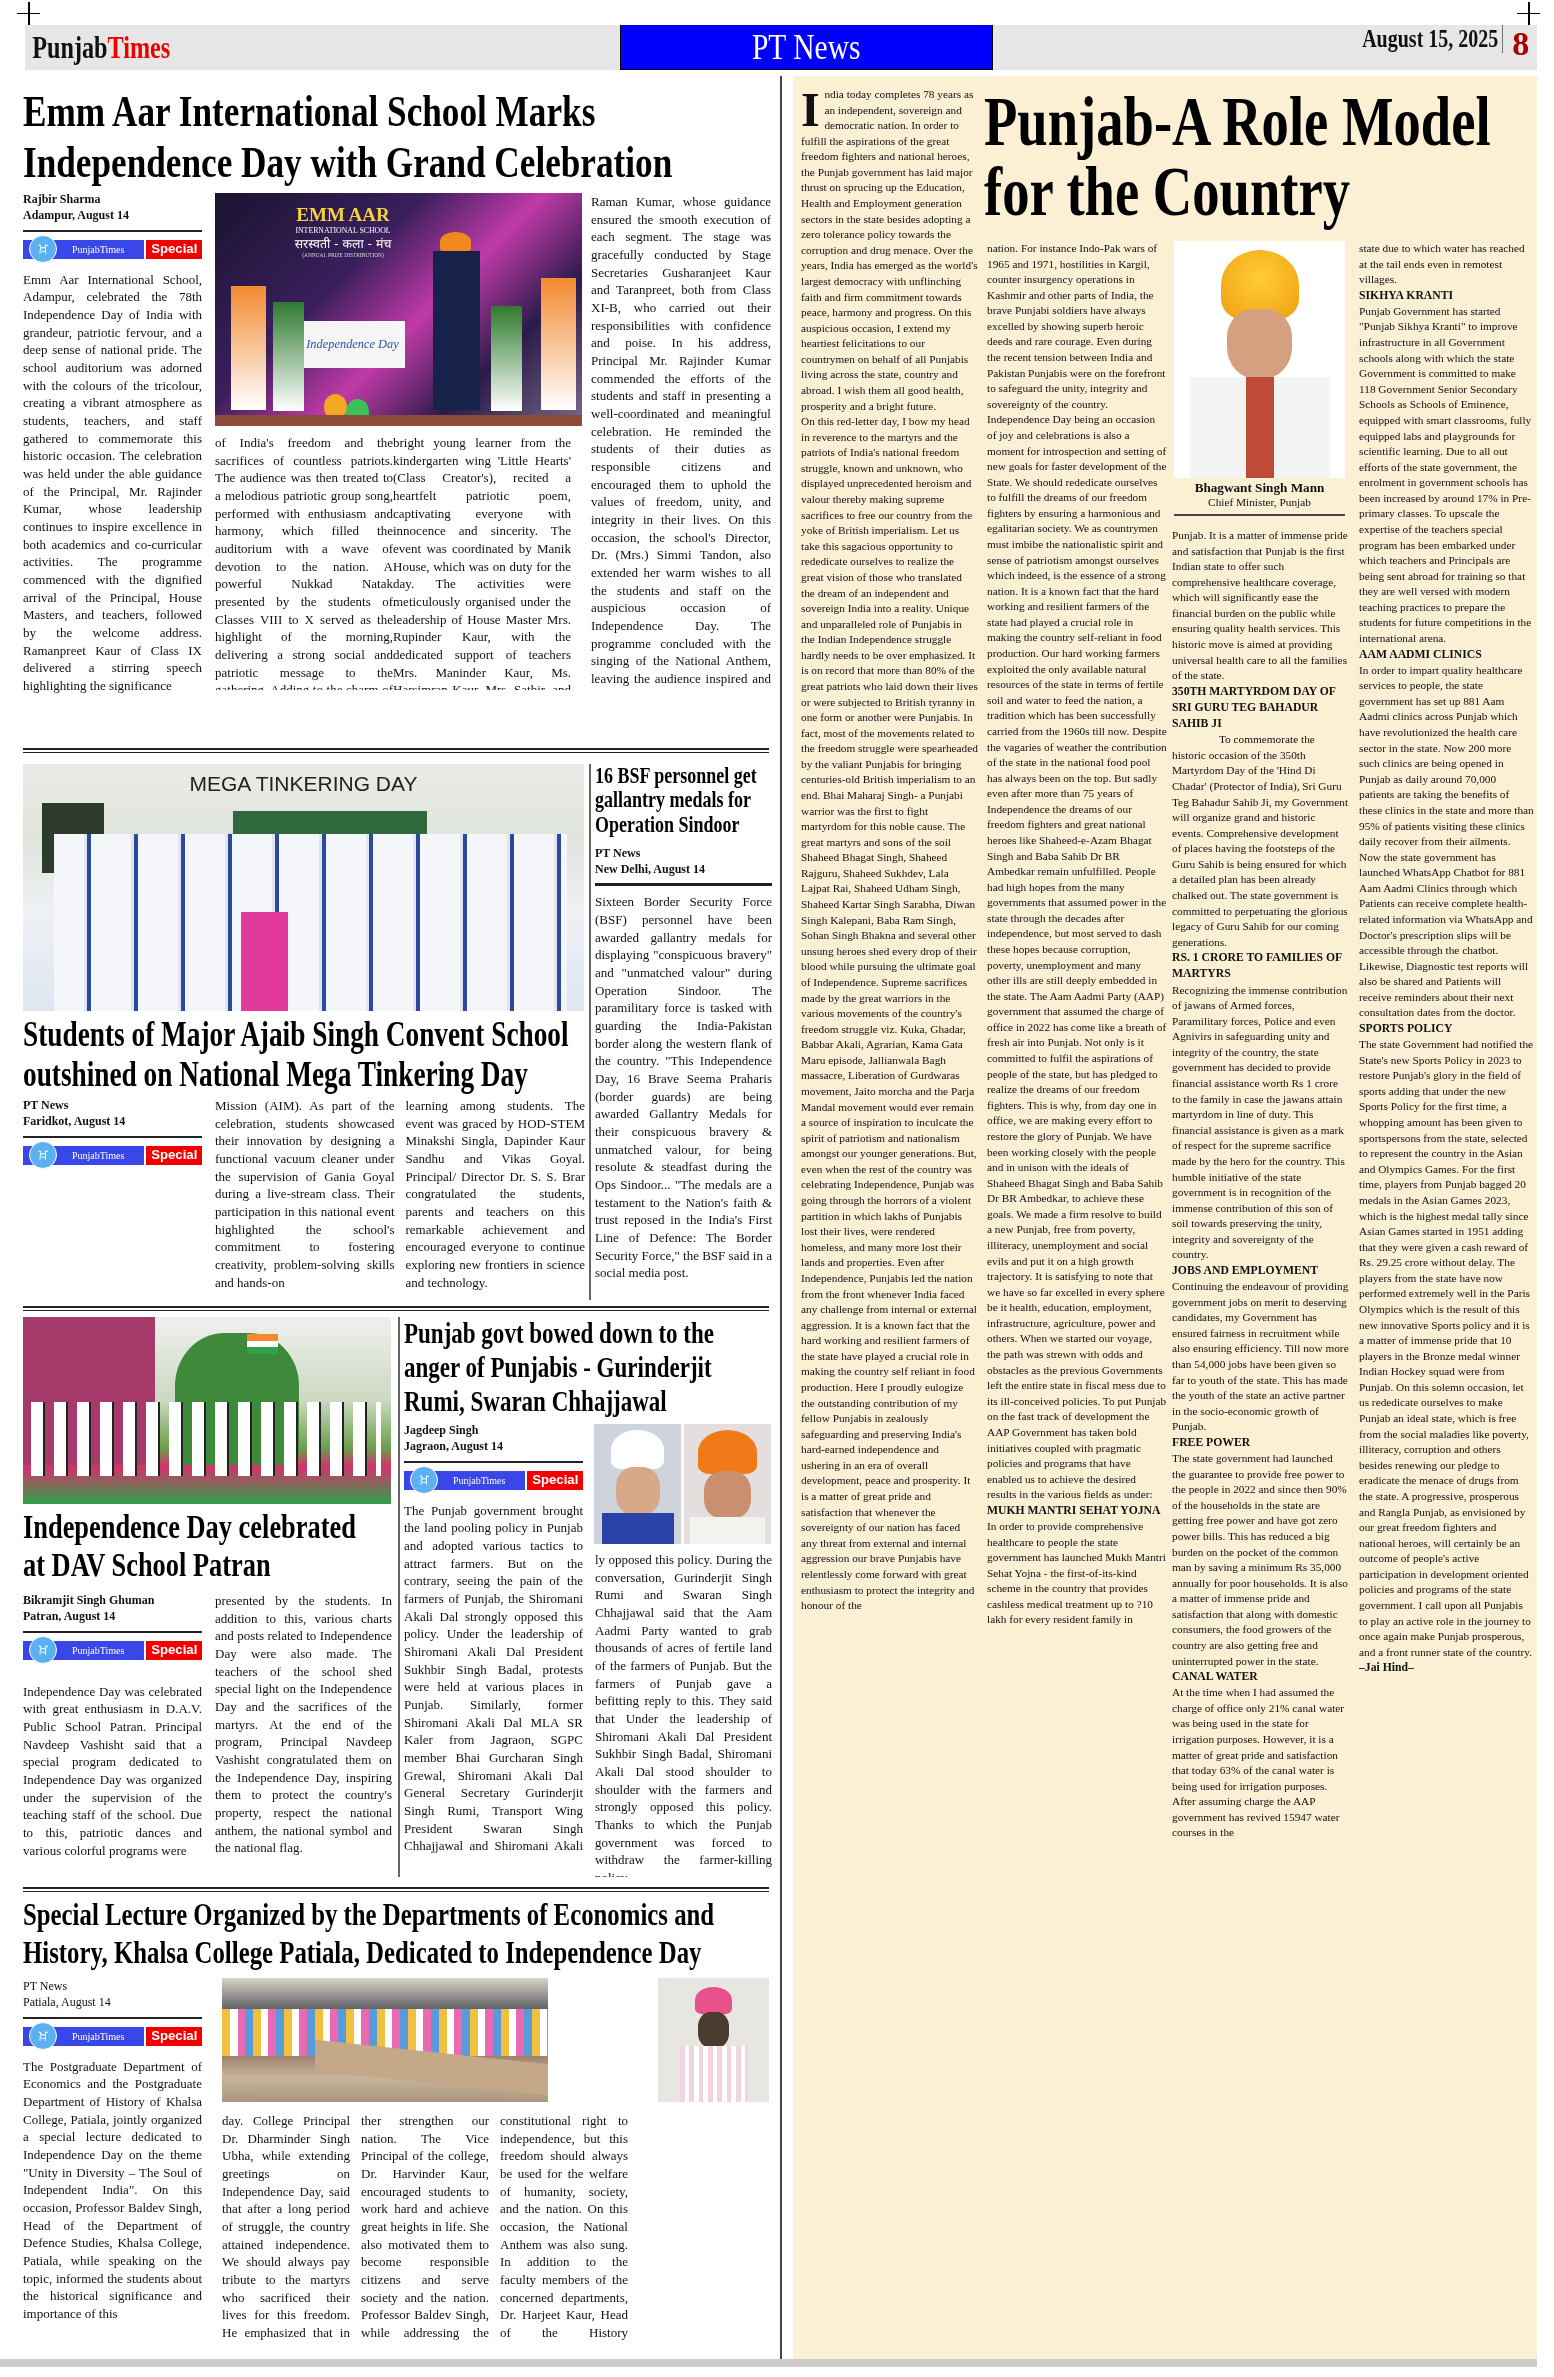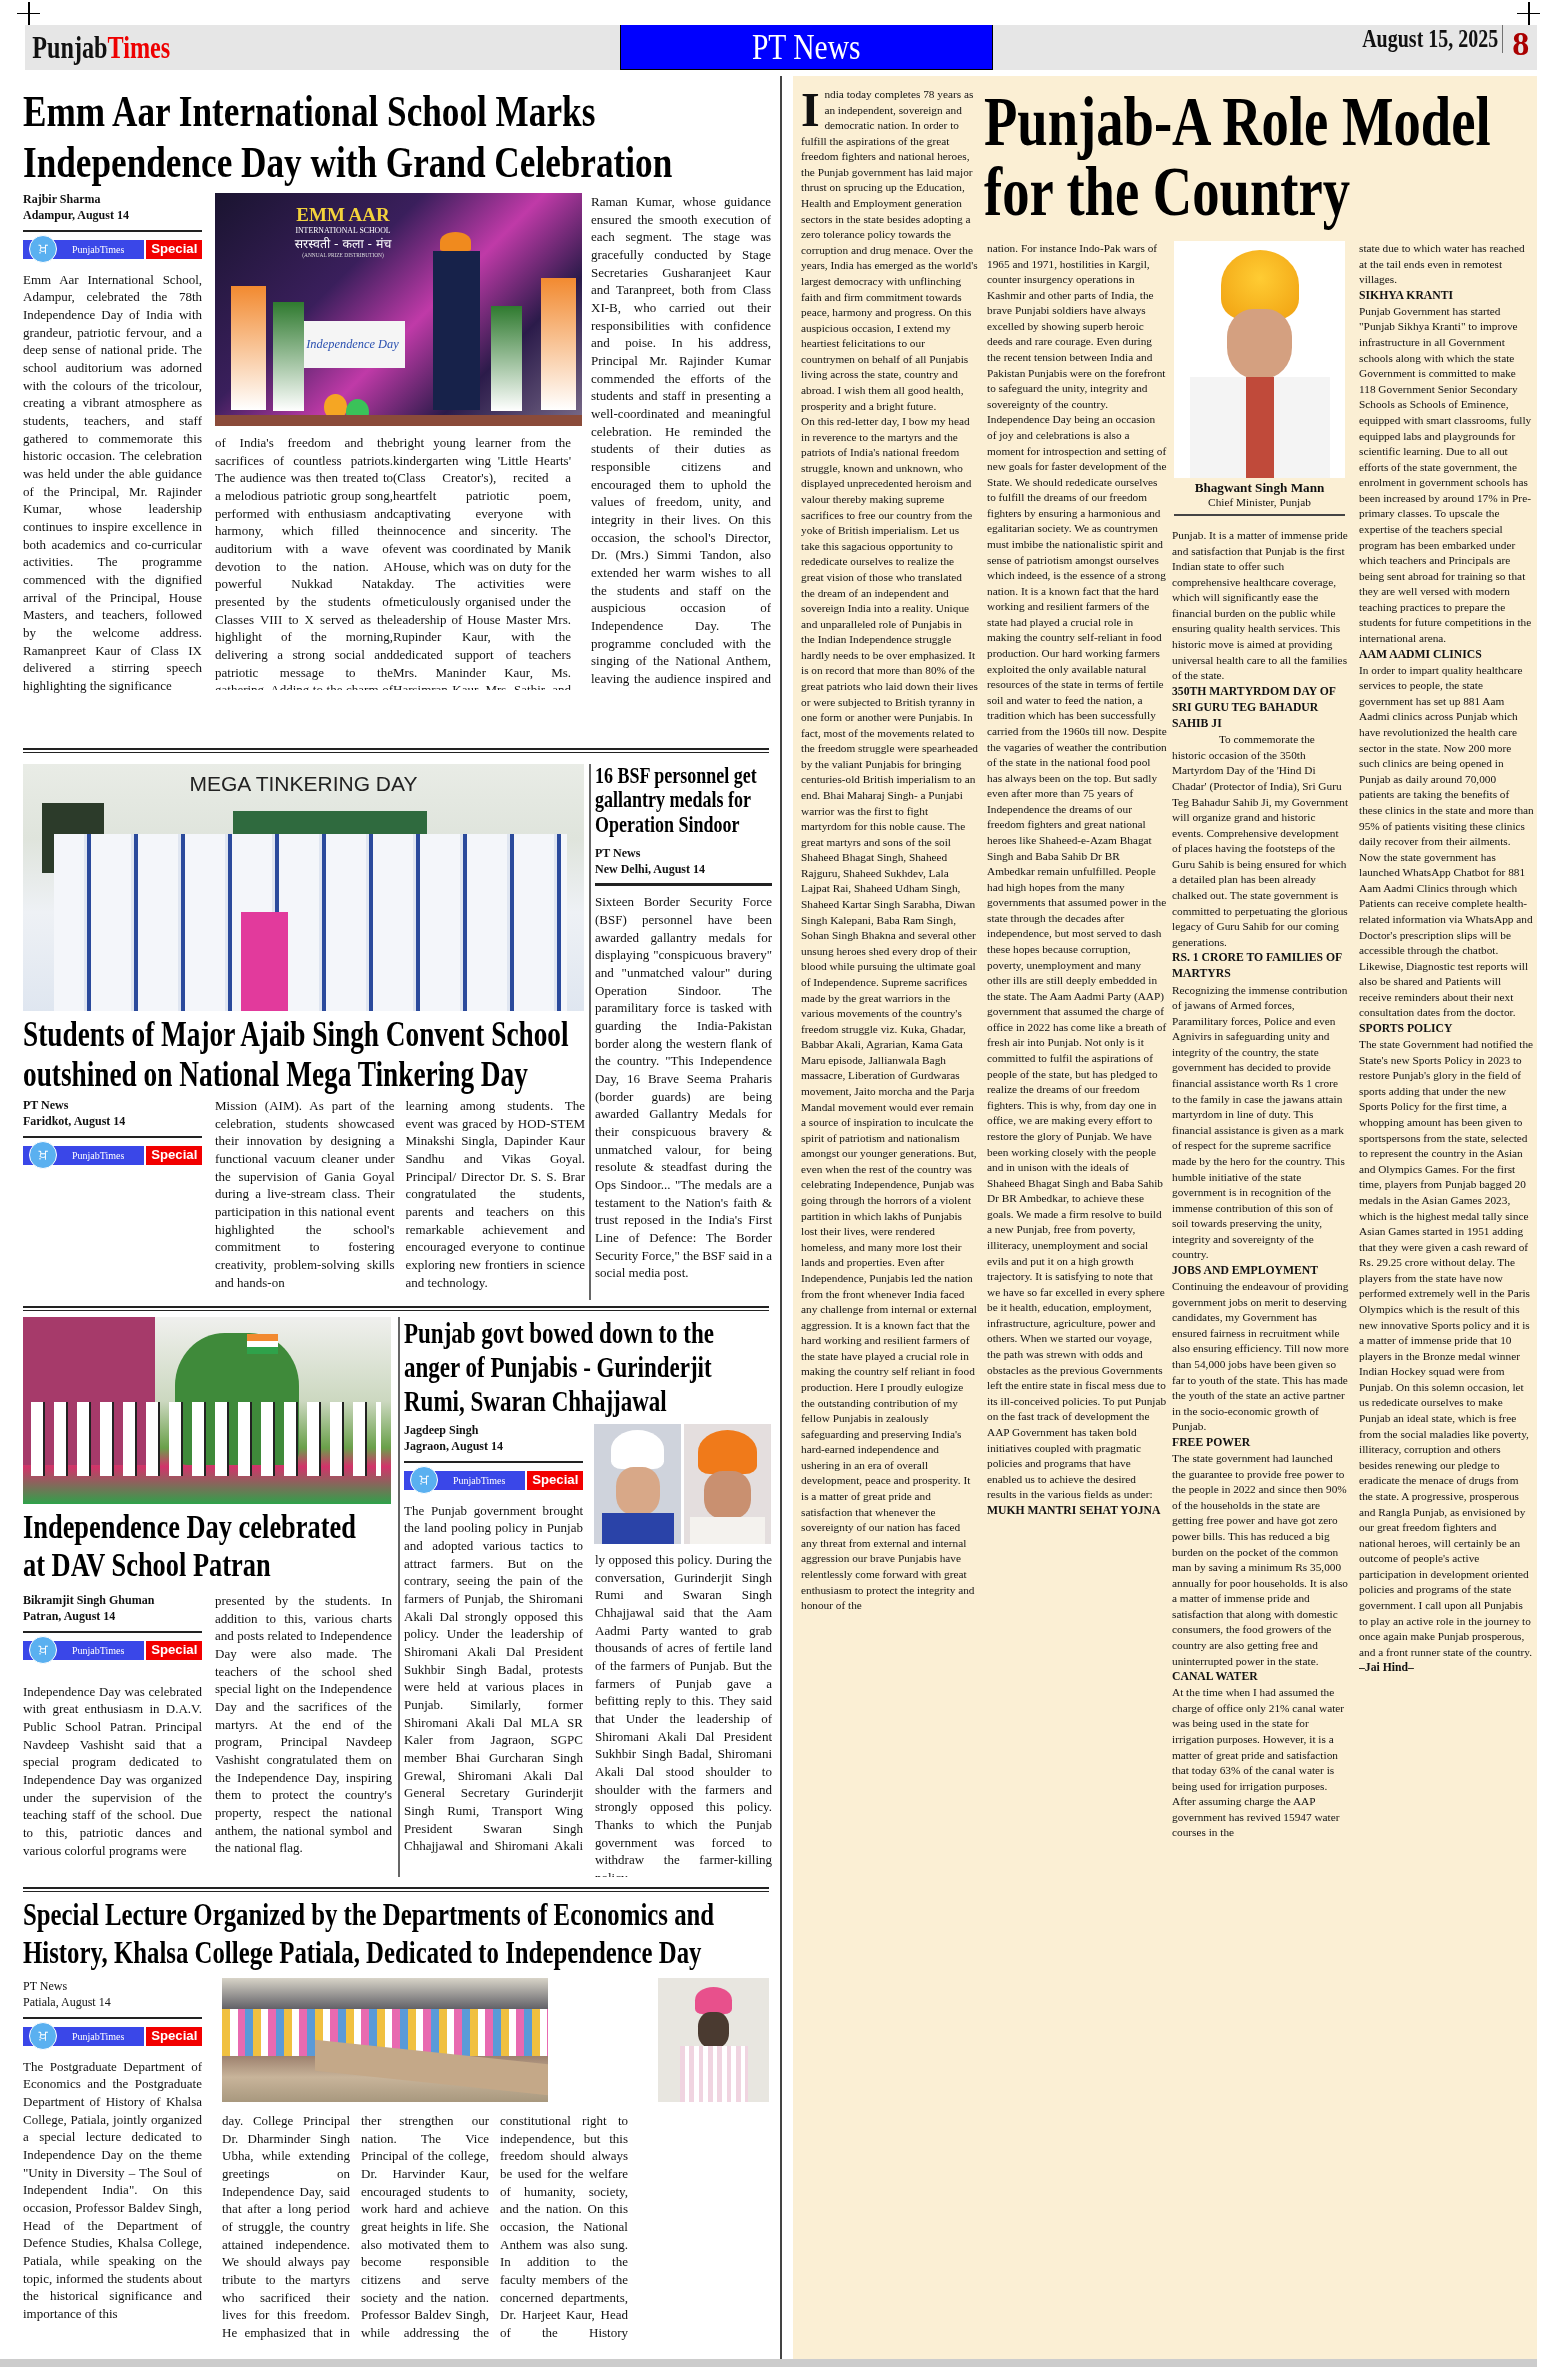--- a/index.html
+++ b/index.html
@@ -249,20 +249,21 @@
 <div class="abs" style="left:984px;top:87px;width:544px">
   <div class="hl" style="font-size:70px;transform:scaleX(.78);width:699px;line-height:1.0">
     <div>Punjab-A Role Model</div>
     <div>for the Country</div>
   </div>
 </div>
 
 <div class="abs" style="left:987px;top:241px;width:180px;height:2118px;overflow:hidden">
   <p class="ct">nation. For instance Indo-Pak wars of 1965 and 1971, hostilities in Kargil, counter insurgency operations in Kashmir and other parts of India, the brave Punjabi soldiers have always excelled by showing superb heroic deeds and rare courage. Even during the recent tension between India and Pakistan Punjabis were on the forefront to safeguard the unity, integrity and sovereignty of the country. Independence Day being an occasion of joy and celebrations is also a moment for introspection and setting of new goals for faster development of the State. We should rededicate ourselves to fulfill the dreams of our freedom fighters by ensuring a harmonious and egalitarian society. We as countrymen must imbibe the nationalistic spirit and sense of patriotism amongst ourselves which indeed, is the essence of a strong nation. It is a known fact that the hard working and resilient farmers of the state had played a crucial role in making the country self-reliant in food production. Our hard working farmers exploited the only available natural resources of the state in terms of fertile soil and water to feed the nation, a tradition which has been successfully carried from the 1960s till now. Despite the vagaries of weather the contribution of the state in the national food pool has always been on the top. But sadly even after more than 75 years of Independence the dreams of our freedom fighters and great national heroes like Shaheed-e-Azam Bhagat Singh and Baba Sahib Dr BR Ambedkar remain unfulfilled. People had high hopes from the many governments that assumed power in the state through the decades after independence, but most served to dash these hopes because corruption, poverty, unemployment and many other ills are still deeply embedded in the state. The Aam Aadmi Party (AAP) government that assumed the charge of office in 2022 has come like a breath of fresh air into Punjab. Not only is it committed to fulfil the aspirations of people of the state, but has pledged to realize the dreams of our freedom fighters. This is why, from day one in office, we are making every effort to restore the glory of Punjab. We have been working closely with the people and in unison with the ideals of Shaheed Bhagat Singh and Baba Sahib Dr BR Ambedkar, to achieve these goals. We made a firm resolve to build a new Punjab, free from poverty, illiteracy, unemployment and social evils and put it on a high growth trajectory. It is satisfying to note that we have so far excelled in every sphere be it health, education, employment, infrastructure, agriculture, power and others. When we started our voyage, the path was strewn with odds and obstacles as the previous Governments left the entire state in fiscal mess due to its ill-conceived policies. To put Punjab on the fast track of development the AAP Government has taken bold initiatives coupled with pragmatic policies and programs that have enabled us to achieve the desired results in the various fields as under:</p>
   <p class="ct sub">MUKH MANTRI SEHAT YOJNA</p>
+  <p class="ct">In order to provide comprehensive healthcare to people the state government has launched Mukh Mantri Sehat Yojna - the first-of-its-kind scheme in the country that provides cashless medical treatment up to ?10 lakh for every resident family in</p>
 </div>
 
 <div class="photo" style="left:1174px;top:241px;width:171px;height:237px;background:#fff">
   <div style="position:absolute;left:47px;top:9.3px;width:78px;height:70px;background:radial-gradient(circle at 50% 40%,#ffcc33,#f0a010);border-radius:50% 50% 30% 30%"></div>
   <div style="position:absolute;left:53px;top:68px;width:65px;height:70px;background:#d4a080;border-radius:40% 40% 45% 45%"></div>
   <div style="position:absolute;left:15.5px;top:136px;width:140px;height:101px;background:linear-gradient(90deg,#f4f4f4 0 40%,#c04a3a 40% 60%,#f4f4f4 60%)"></div>
 </div>
 <div class="abs" style="left:1166px;top:480px;width:187px;text-align:center">
   <div style="font-weight:bold;font-size:13.2px">Bhagwant Singh Mann</div>
   <div style="font-size:11.3px">Chief Minister, Punjab</div>

